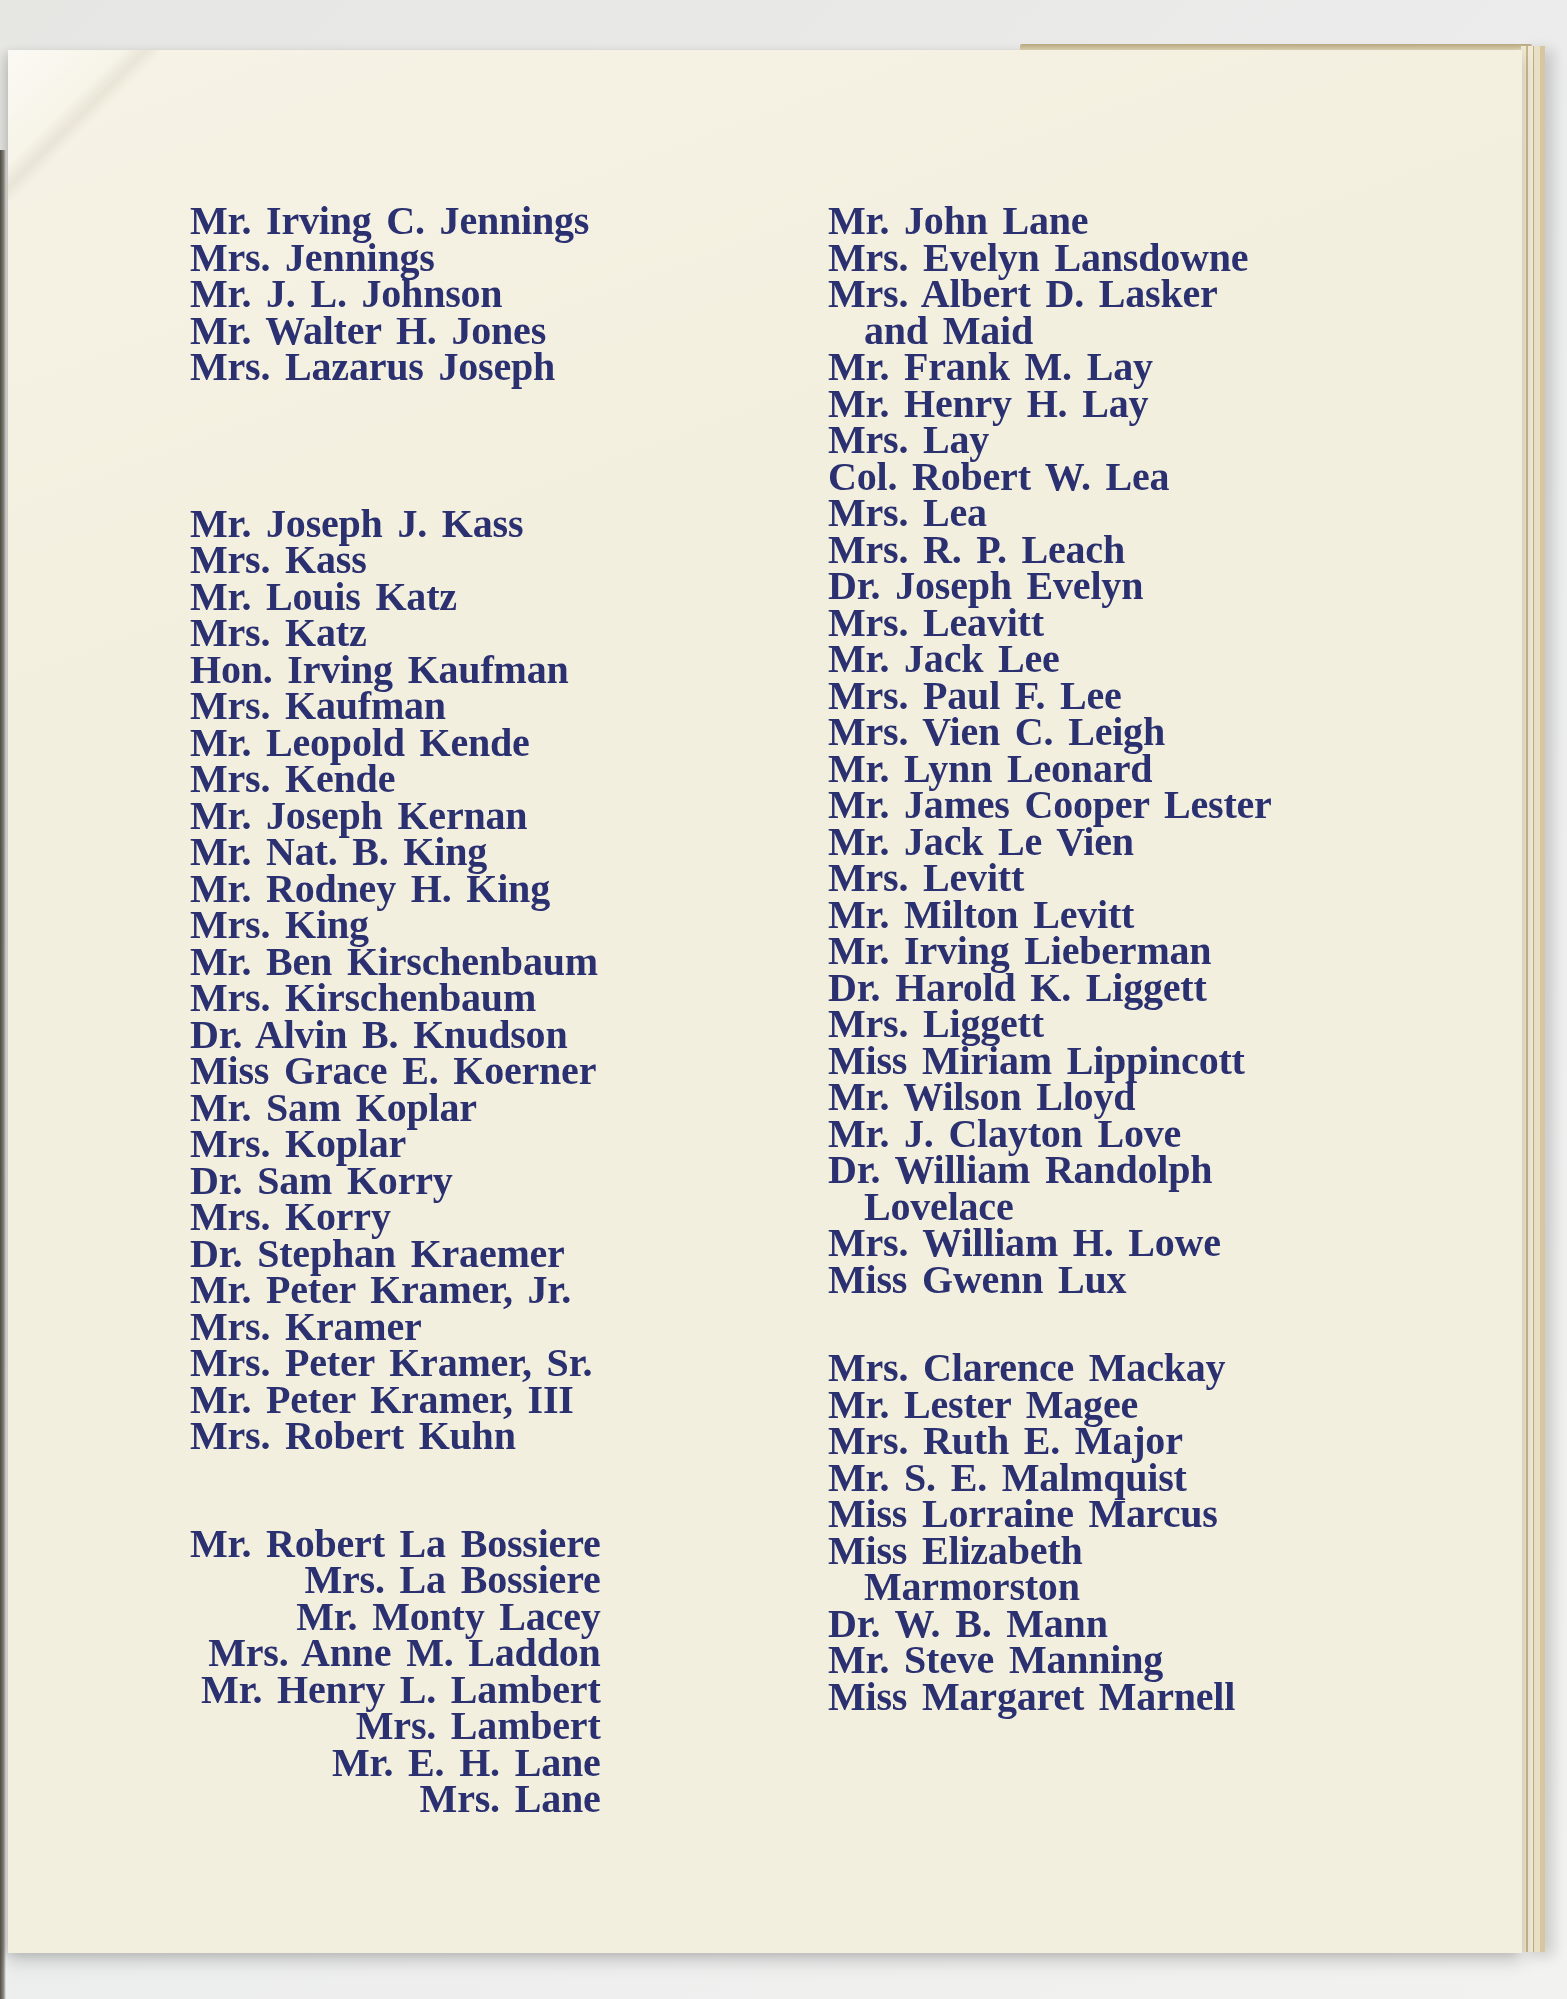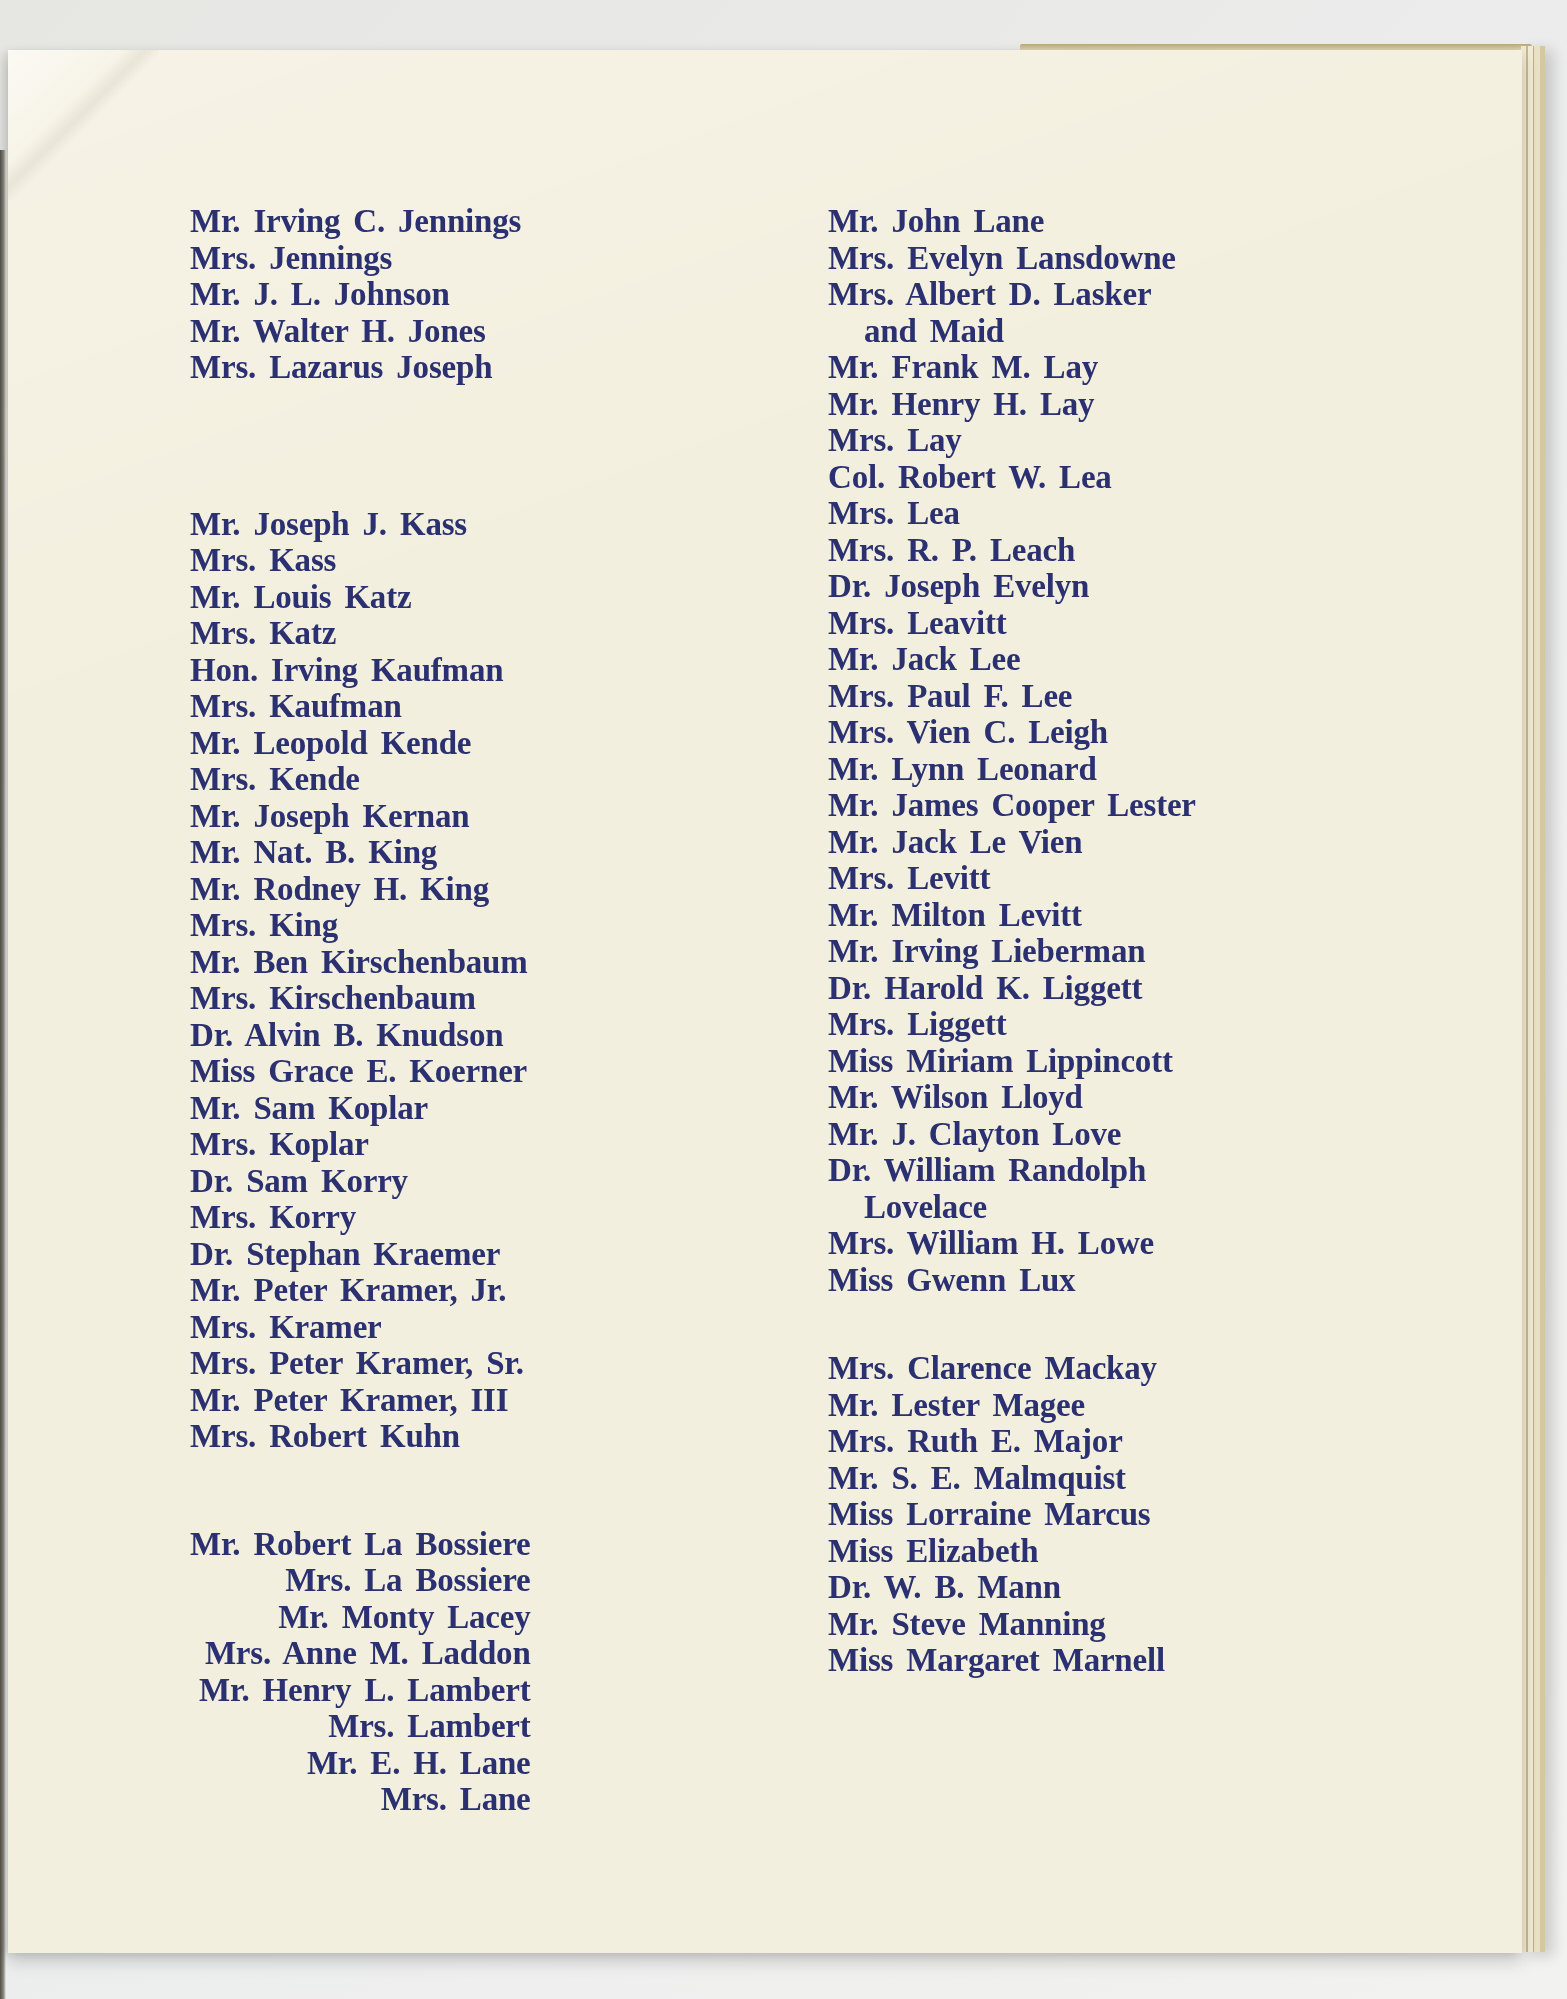--- a/index.html
+++ b/index.html
@@ -50,21 +50,21 @@
     position: absolute; left: 0; top: 0; width: 150px; height: 150px;
     background: linear-gradient(135deg,
       rgba(255,255,255,0.55) 0%, rgba(255,255,255,0.12) 38%,
       rgba(120,110,85,0.10) 46%, rgba(255,255,255,0) 52%);
     pointer-events: none;
   }
   .col {
     position: absolute; top: 153px;
     color: var(--ink);
     font-weight: bold;
-    font-size: 33px;
+    font-size: 40px;
     line-height: 36.5px;
     letter-spacing: -0.2px;
     word-spacing: 5px;
     white-space: nowrap;
   }
   .col-left  { left: 182px; }
   .col-right { left: 820px; }
   .col-left  .group:nth-child(2) { margin-top: 120px; }
   .col-left  .group:nth-child(3) { margin-top: 71px; text-align: right; }
   .col-right .group:nth-child(2) { margin-top: 52px; }
@@ -158,19 +158,20 @@
           <div class="line">Mrs. William H. Lowe</div>
           <div class="line">Miss Gwenn Lux</div>
         </div>
         <div class="group">
           <div class="line">Mrs. Clarence Mackay</div>
           <div class="line">Mr. Lester Magee</div>
           <div class="line">Mrs. Ruth E. Major</div>
           <div class="line">Mr. S. E. Malmquist</div>
           <div class="line">Miss Lorraine Marcus</div>
           <div class="line">Miss Elizabeth</div>
+          <div class="line indent">Marmorston</div>
           <div class="line">Dr. W. B. Mann</div>
           <div class="line">Mr. Steve Manning</div>
           <div class="line">Miss Margaret Marnell</div>
         </div>
       </div>
   </div>
 </div>
 
 </body></html>

